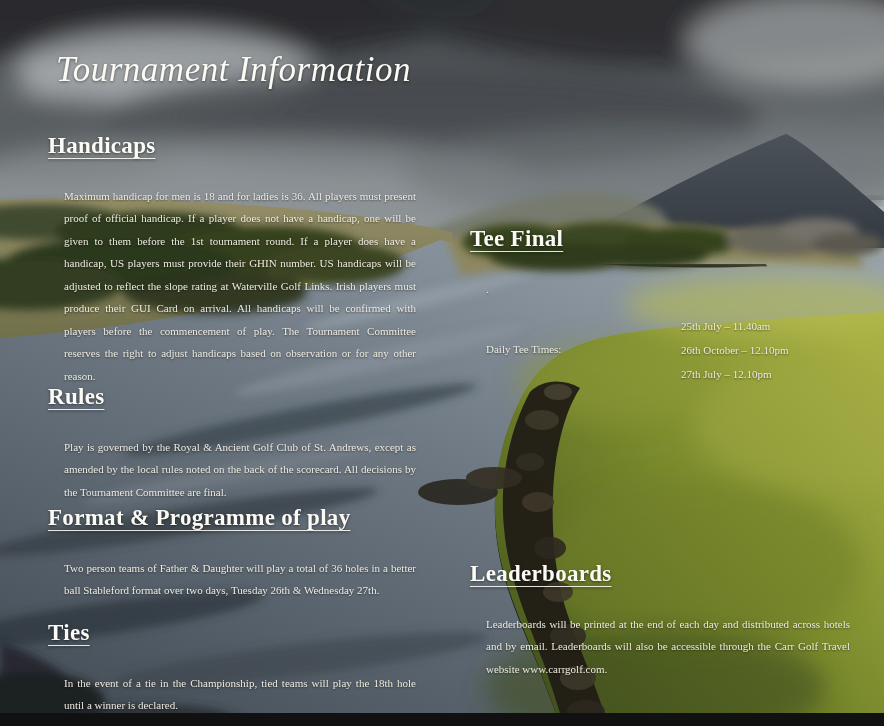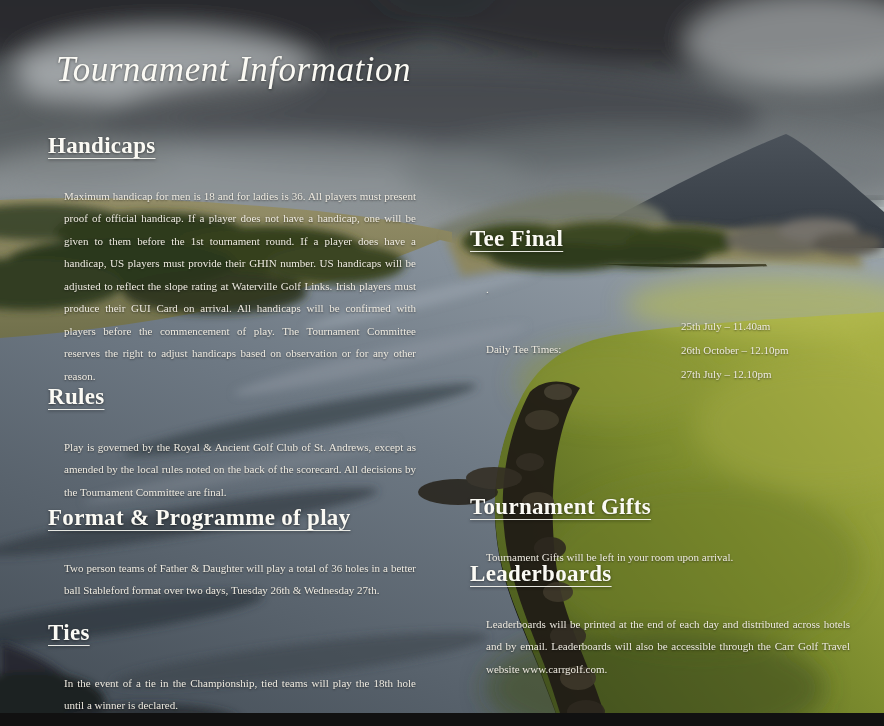--- a/index.html
+++ b/index.html
@@ -233,24 +233,20 @@
           <div class="schedule-label">Daily Tee Times:</div>
           <div class="schedule-times">
             <div>25th July – 11.40am</div>
             <div>26th October – 12.10pm</div>
             <div>27th July – 12.10pm</div>
           </div>
         </div>
       </div>
 
 
-      <div class="section s-gifts">
-        <h2 class="sec-heading">Tournament Gifts</h2>
-        <p class="sec-body">Tournament Gifts will be left in your room upon arrival.</p>
-      </div>
 
       <div class="section s-leader">
         <h2 class="sec-heading">Leaderboards</h2>
         <p class="sec-body">Leaderboards will be printed at the end of each day and distributed across hotels and by email. Leaderboards will also be accessible through the Carr Golf Travel website www.carrgolf.com.</p>
       </div>
 
     </div>
   </div>
 </div>
 

